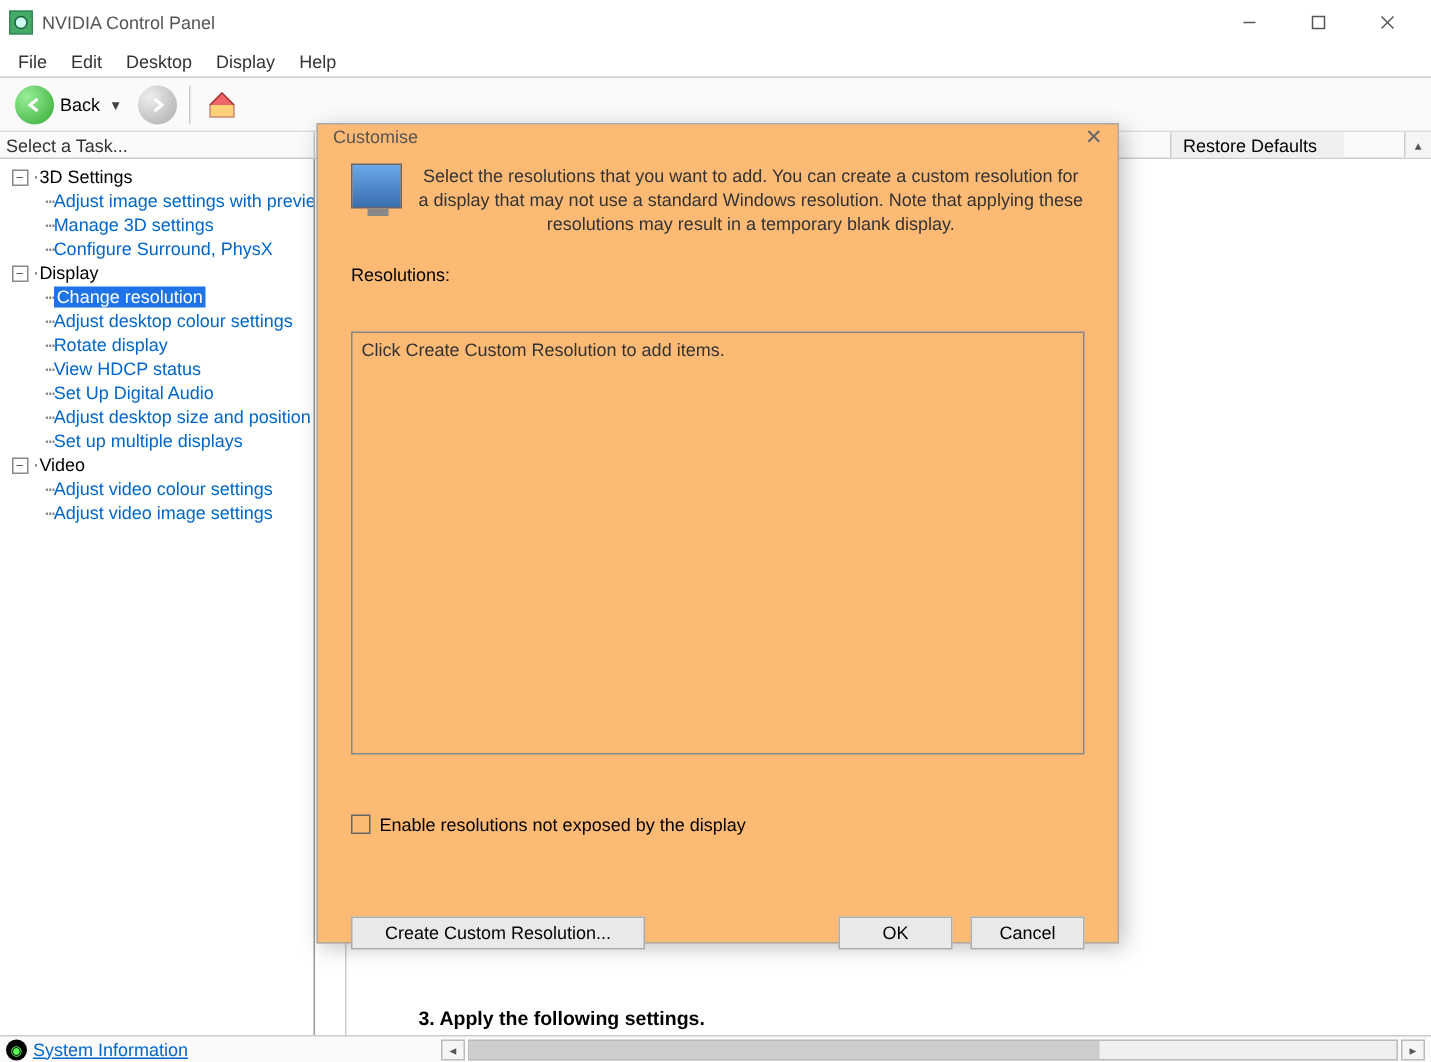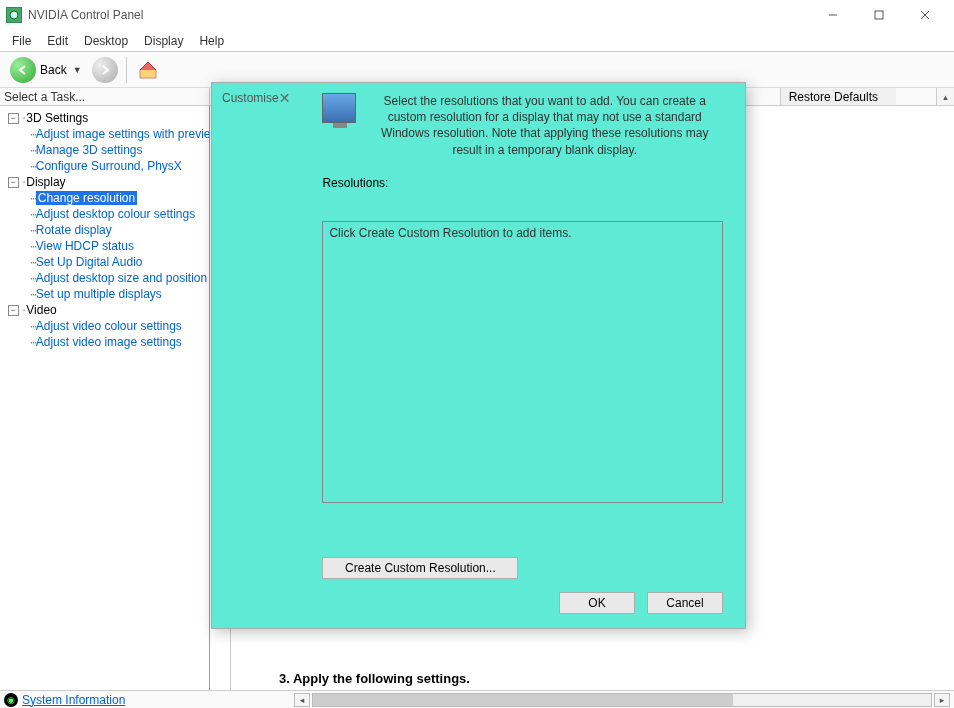--- a/index.html
+++ b/index.html
@@ -54,21 +54,21 @@
 
 .footer { height: 18px; border-top: 1px solid #ccc; display: flex; align-items: center; padding: 0 4px; background: #fafafa; }
 .footer .sysicon { width: 14px; height: 14px; border-radius: 50%; background: #000; margin-right: 4px; display:flex; align-items:center; justify-content:center; color:#5f5; font-size:9px; }
 .footer .syslink { color: #0066cc; text-decoration: underline; }
 .footer .hscroll { margin-left: auto; display:flex; align-items:center; gap:2px; }
 .footer .hscroll .arr { width:16px; height:14px; border:1px solid #bbb; background:#f5f5f5; display:flex; align-items:center; justify-content:center; font-size:9px; color:#555;}
 .footer .hscroll .track { width: 620px; height:14px; border:1px solid #bbb; background:#f0f0f0; position:relative;}
 .footer .hscroll .thumb { position:absolute; left:0; top:0; height:100%; width:420px; background:#cdcdcd;}
 
 
-.dialog { position: absolute; left: 211px; top: 82px; width: 535px; height: 547px; background: #5eead4; border: 1px solid #aaa; box-shadow: 3px 3px 14px rgba(0,0,0,0.25); display:flex; flex-direction:row; }
+.dialog { position: absolute; left: 211px; top: 82px; width: 535px; height: 547px; background: #fdba74; border: 1px solid #aaa; box-shadow: 3px 3px 14px rgba(0,0,0,0.25); display:flex; flex-direction:column; }
 .dialog .dlg-title { height: 30px; display:flex; align-items:center; padding: 0 10px; color:#555; font-size:12px; }
 .dialog .dlg-title .closex { margin-left:auto; color:#666; font-size:14px; }
 .dialog .dlg-body { flex:1; padding: 10px 22px 14px 22px; position:relative; }
 .dialog .intro { display:flex; gap:10px; }
 .dialog .monicon { width:34px; height:30px; background: linear-gradient(#6aa9e8,#3a6eb0); border:1px solid #666; position:relative; flex-shrink:0; }
 .dialog .monicon:after { content:""; position:absolute; bottom:-6px; left:10px; width:14px; height:5px; background:#888; }
 .dialog .introtext { color:#333; font-size:12px; line-height:1.35;text-align:center; }
 .dialog .reslabel { margin-top:18px; margin-bottom:3px; }
 .dialog .resbox { border:1px solid #828790; height:282px; padding:4px 6px; color:#333; font-size:12px;margin-top:31px; }
 .dialog .cbrow { margin-top:40px; display:flex; align-items:center; gap:6px; }
@@ -260,19 +260,23 @@
   </div>
   <div class="dlg-body">
     <div class="intro">
       <div class="monicon"></div>
       <div class="introtext">Select the resolutions that you want to add. You can create a custom resolution for a display that may not use a standard Windows resolution. Note that applying these resolutions may result in a temporary blank display.</div>
     </div>
     <div class="reslabel">Resolutions:</div>
     <div class="resbox">
       <span>Click Create Custom Resolution to add items.</span>
     </div>
+    <div class="cbrow">
+      <div class="cb"></div>
+      <span>Enable resolutions not exposed by the display</span>
+    </div>
     <div class="btn createbtn">Create Custom Resolution...</div>
     <div class="dlg-actions">
       <div class="btn">OK</div>
       <div class="btn">Cancel</div>
     </div>
   </div>
 </div>
 
 </body></html>

